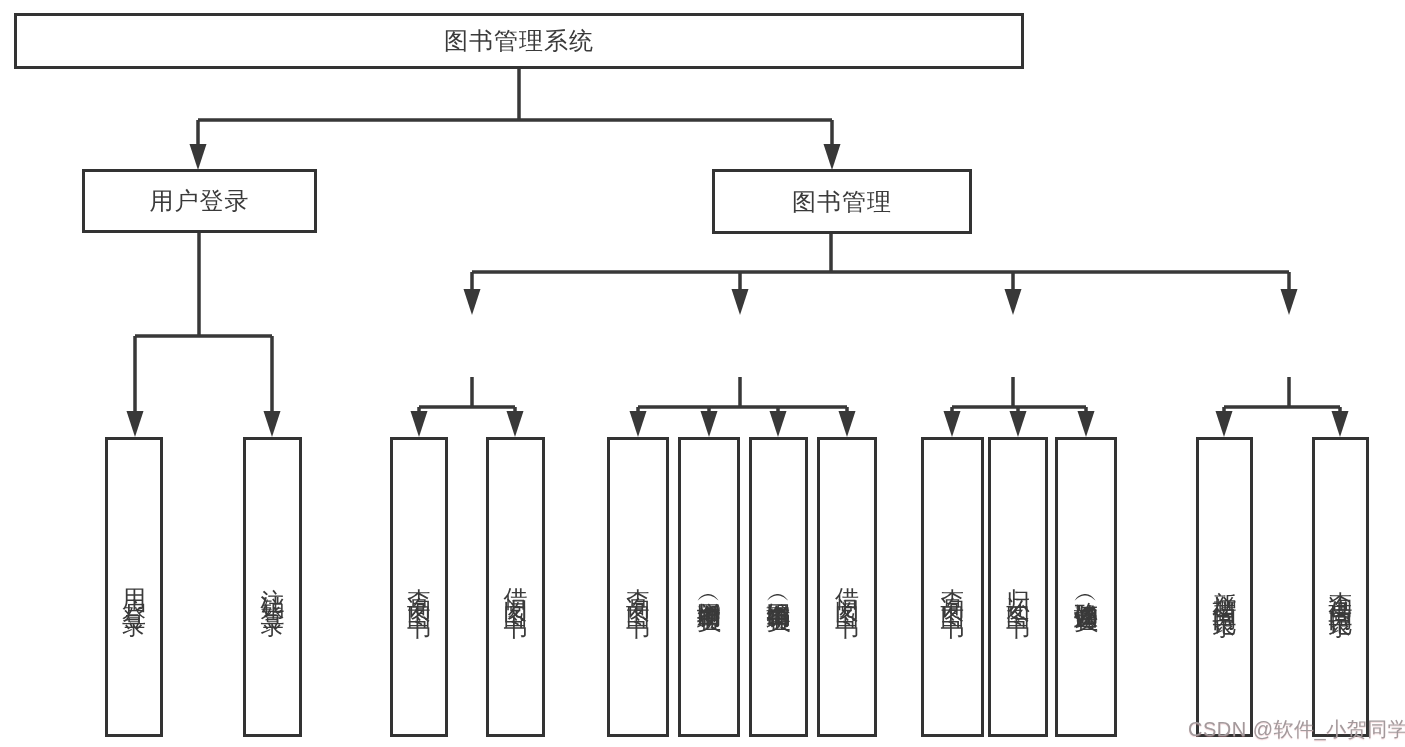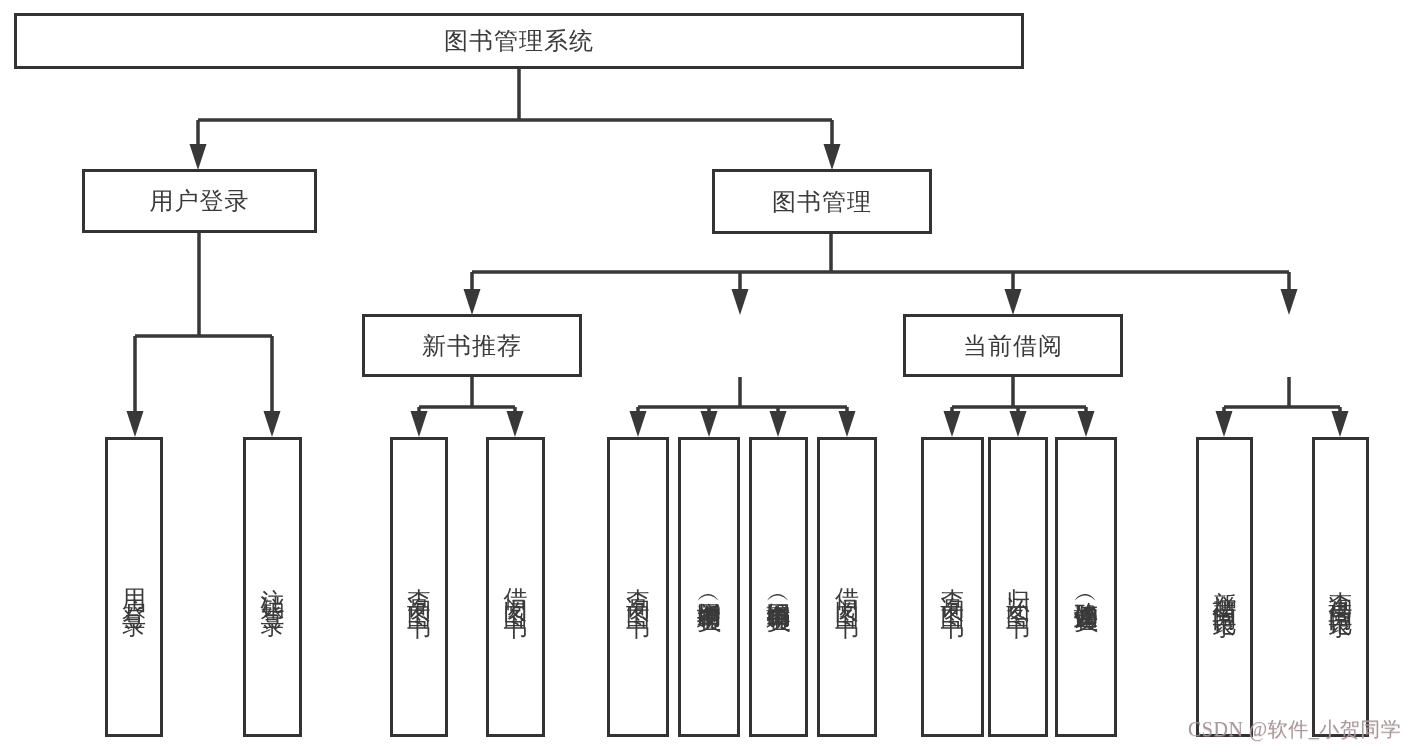--- a/index.html
+++ b/index.html
@@ -9,21 +9,20 @@
     --wm:#a29a9c;
     --bg:#ffffff;
   }
   html,body{margin:0;padding:0;background:var(--bg);}
   body{font-family:"Liberation Sans","DejaVu Sans",sans-serif;}
   .stage{
     position:relative;
     width:1405px;height:747px;
     background:var(--bg);
     overflow:hidden;
-    font-family:Liberation Serif, serif;
   }
   .wires{position:absolute;left:0;top:0;width:1405px;height:747px;}
   .hbox{
     position:absolute;
     box-sizing:border-box;
     border:3px solid var(--border);
     background:#fff;
     display:flex;align-items:center;justify-content:center;
     color:var(--text);
     font-size:24px;
@@ -103,30 +102,24 @@
     </g>
   </svg>
 
   <div class="hbox" style="left:14px;top:13px;width:1010px;height:56px">
     <span>图书管理系统</span>
   </div>
 
   <div class="hbox" style="left:82px;top:169px;width:235px;height:64px">
     <span>用户登录</span>
   </div>
-  <div class="hbox" style="left:712px;top:169px;width:220px;height:65px">
+  <div class="hbox" style="left:712px;top:169px;width:260px;height:65px">
     <span>图书管理</span>
   </div>
 
-  <div class="hbox" style="left:362px;top:314px;width:220px;height:63px">
-    <span>新书推荐</span>
-  </div>
-  <div class="hbox" style="left:903px;top:314px;width:220px;height:63px">
-    <span>当前借阅</span>
-  </div>
 
   <div class="vbox" style="left:105px;width:58px">
     <span class="vlabel sp4">用户登录</span>
   </div>
   <div class="vbox" style="left:243px;width:59px">
     <span class="vlabel sp4">注销登录</span>
   </div>
 
   <div class="vbox" style="left:390px;width:58px">
     <span class="vlabel sp4">查询图书</span>

